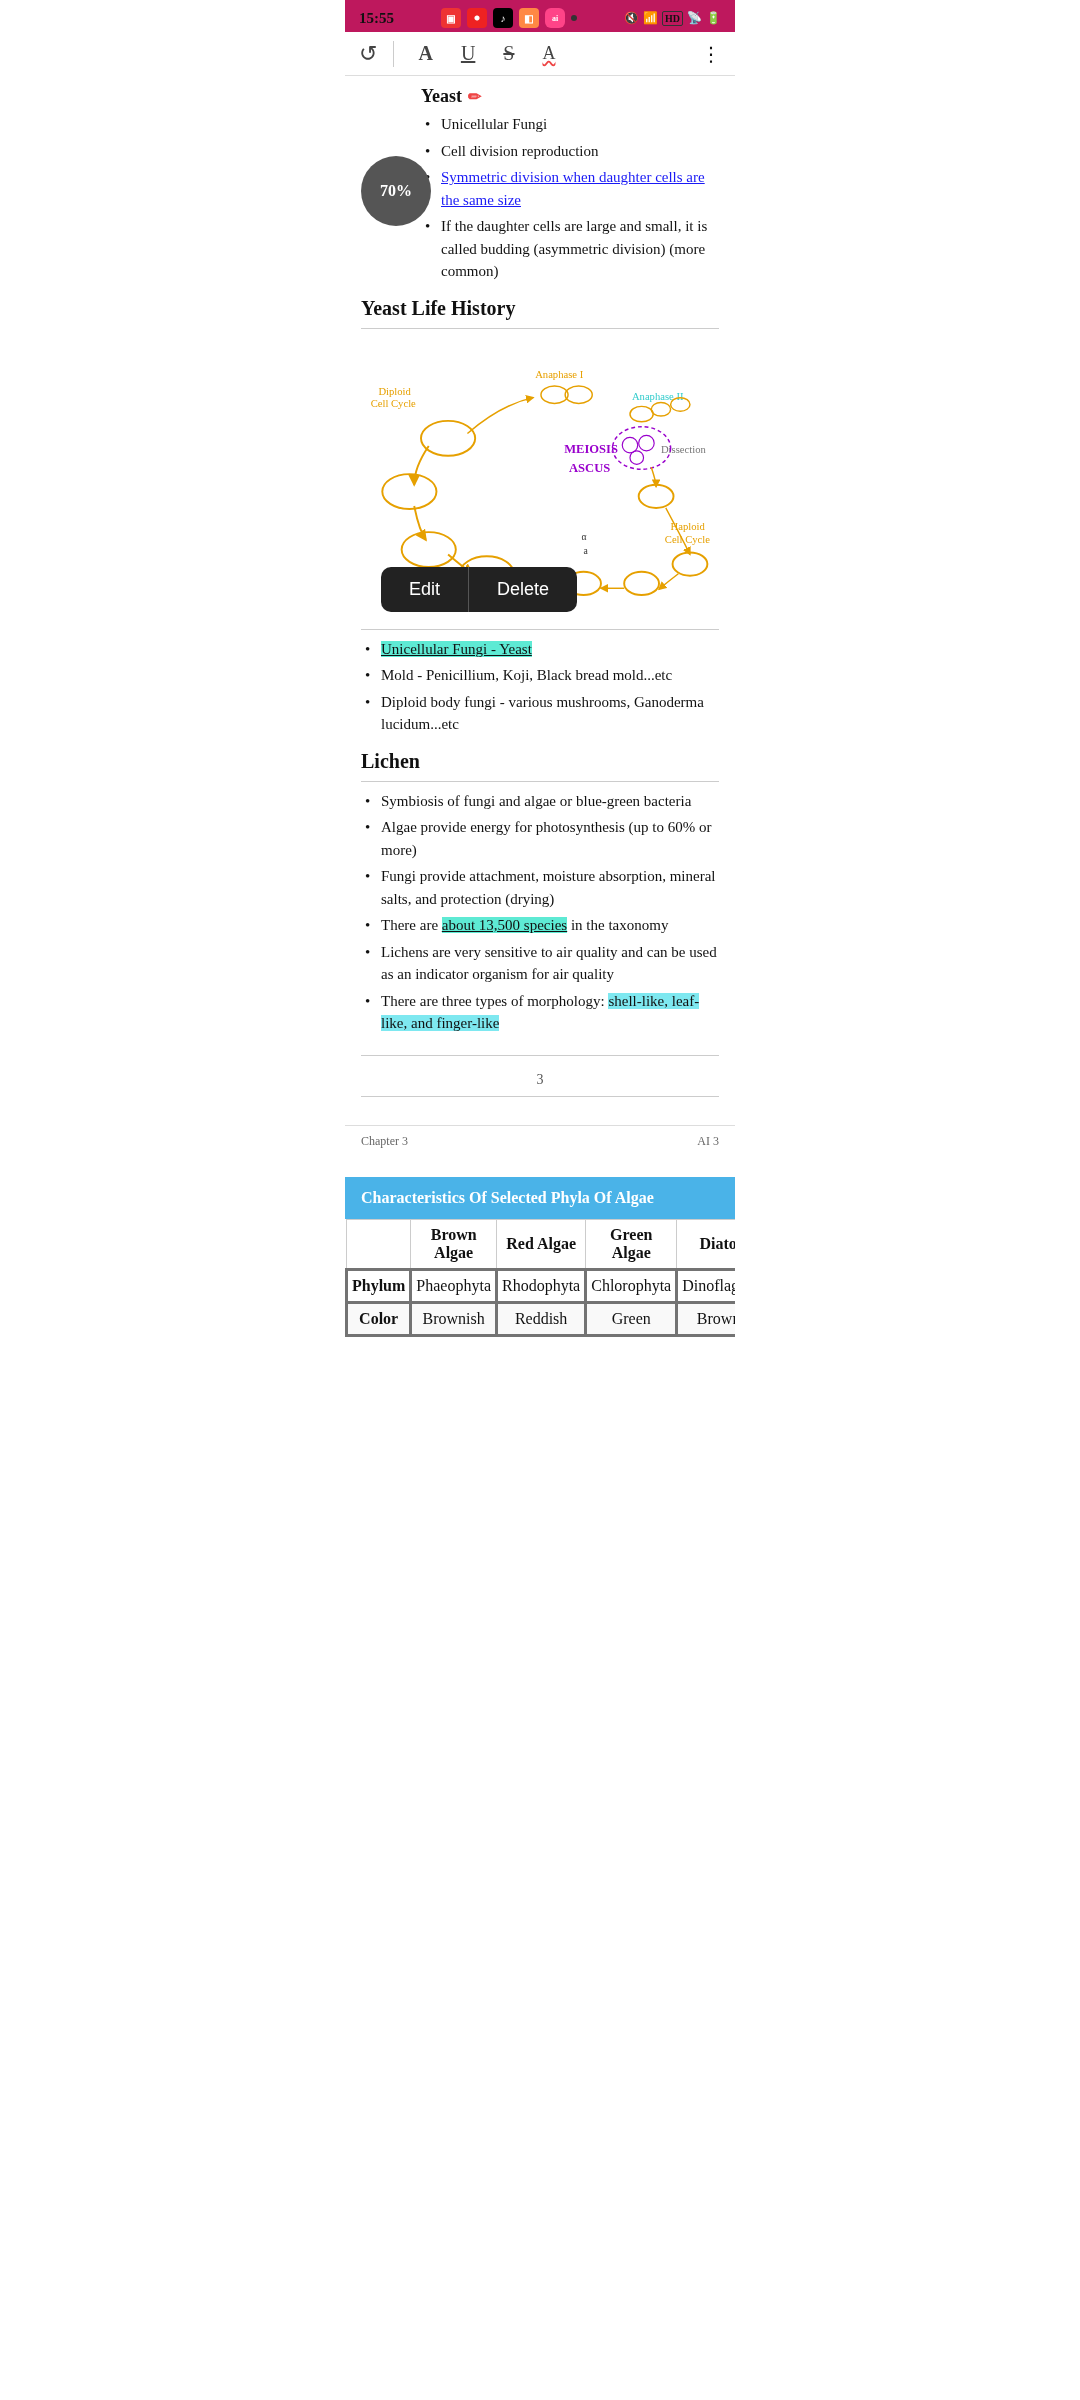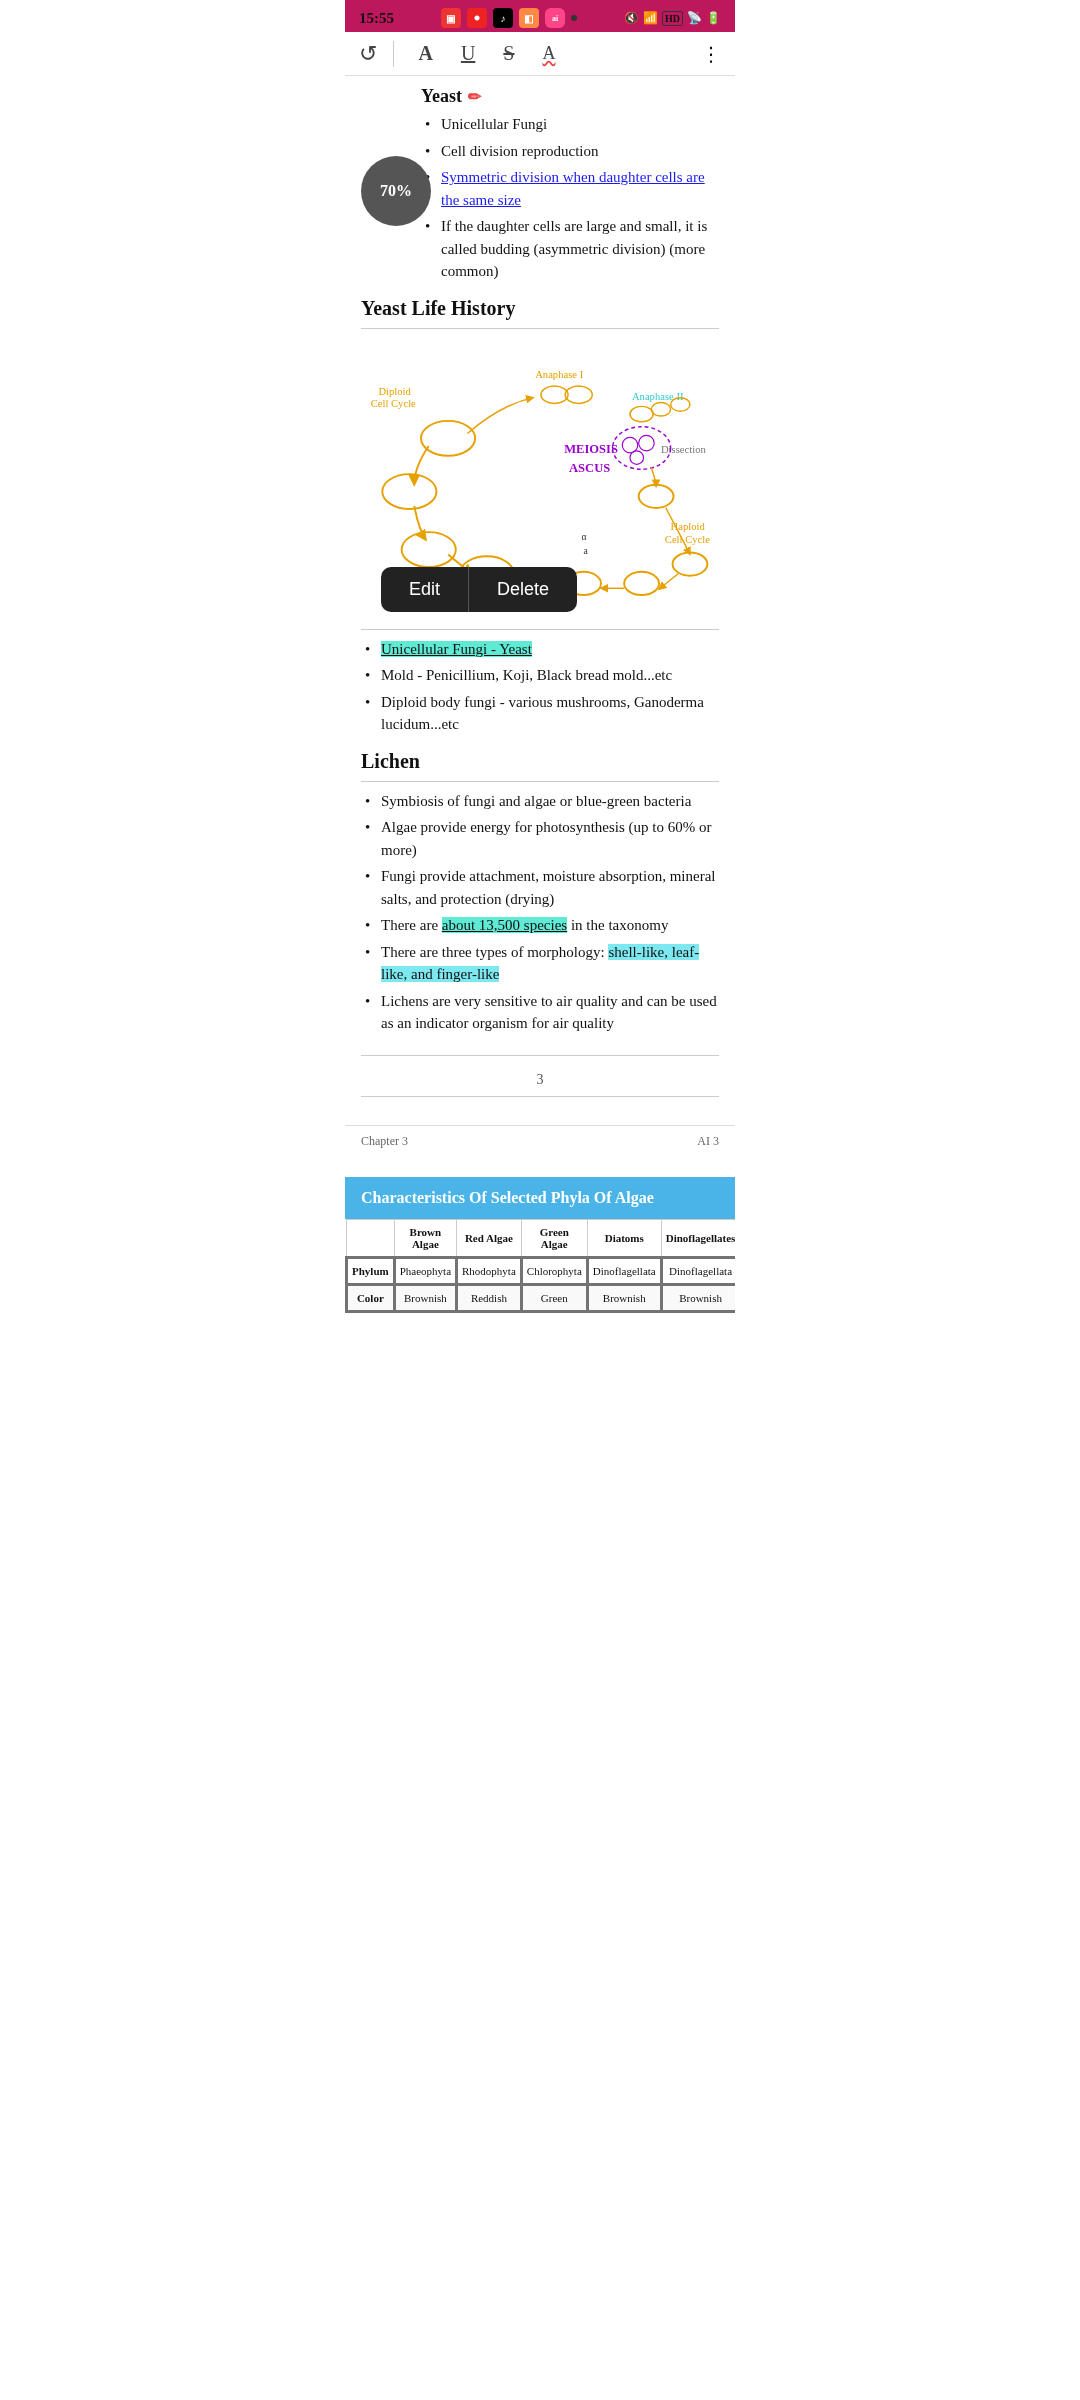--- a/index.html
+++ b/index.html
@@ -188,21 +188,21 @@
       background: #4ab3e8;
       color: #fff;
       font-size: 16px;
       font-weight: 700;
       padding: 12px 16px;
       text-align: left;
     }
     .algae-table {
       width: 100%;
       border-collapse: collapse;
-      font-size: 11px;
+      font-size: 16px;
     }
     .algae-table th {
       background: #fff;
       border: 1px solid #ccc;
       padding: 6px 4px;
       text-align: center;
       font-weight: 600;
     }
     .algae-table td {
       border: 3px solid #737373;
@@ -370,24 +370,24 @@
       <li>
         <span>Algae provide energy for photosynthesis (up to 60% or more)</span>
       </li>
       <li>
         <span>Fungi provide attachment, moisture absorption, mineral salts, and protection (drying)</span>
       </li>
       <li>
         <span>There are <span class="highlight-yellow">about 13,500 species</span> in the taxonomy</span>
       </li>
       <li>
+        <span>Lichens are very sensitive to air quality and can be used as an indicator organism for air quality</span>
+      </li>
+      <li>
         <span>There are three types of morphology: <span class="highlight-cyan">shell-like, leaf-like, and finger-like</span></span>
-      </li>
-      <li>
-        <span>Lichens are very sensitive to air quality and can be used as an indicator organism for air quality</span>
       </li>
     </ul>
 
     <hr class="divider" style="margin-top:20px;">
     <div class="page-number">3</div>
     <hr class="divider">
 
   </div>
 </div>
 

